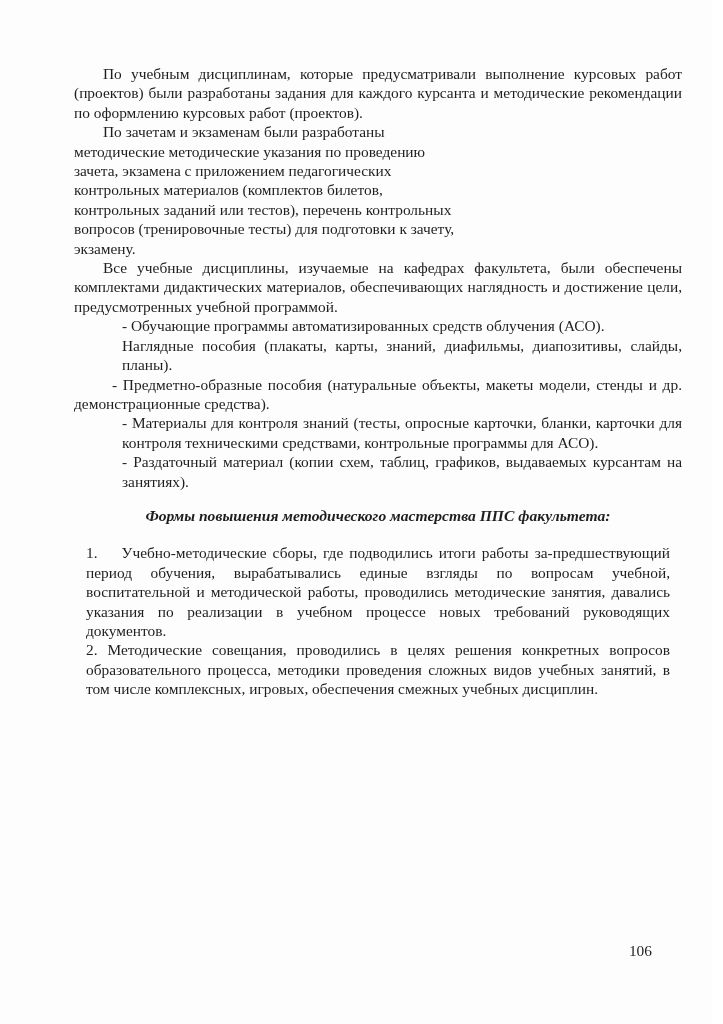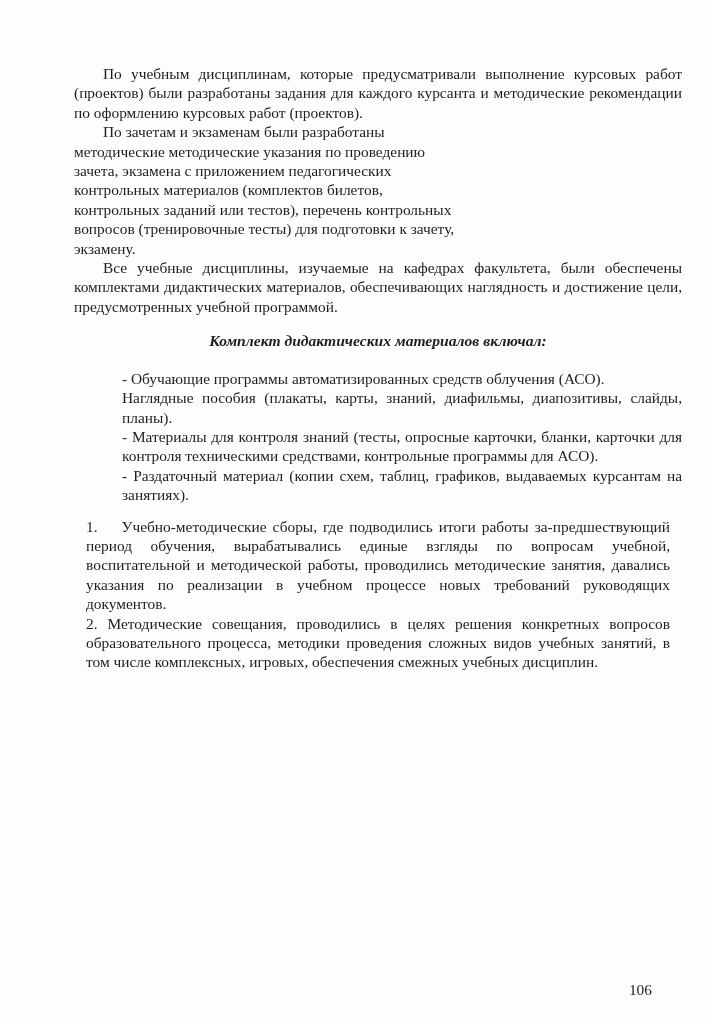--- a/index.html
+++ b/index.html
@@ -35,49 +35,49 @@
   .list-block .outdent {
     margin-left: -48px;
     text-indent: 38px;
   }
   .numbered-block { margin: 12px; }
   .pageno {
     position: absolute;
     top: 941px;
     right: 60px;
     font-size: 15.4px;
-    margin-top: 39px;
   }
 </style>
 </head>
 <body>
 
 <div class="page">
 
   <p class="para just indent">По учебным дисциплинам, которые предусматривали выполнение курсовых работ (проектов) были разработаны задания для каждого курсанта и методические рекомендации по оформлению курсовых работ (проектов).</p>
 
   <p class="para prelines indent">По зачетам и экзаменам были разработаны
 методические методические указания  по проведению
 зачета, экзамена с приложением педагогических
 контрольных материалов (комплектов билетов,
 контрольных заданий или тестов), перечень контрольных
 вопросов (тренировочные тесты) для подготовки к зачету,
 экзамену.</p>
 
   <p class="para just indent">Все учебные дисциплины, изучаемые на кафедрах факультета, были обеспечены комплектами дидактических материалов, обеспечивающих наглядность и достижение цели, предусмотренных учебной программой.</p>
 
-  <p class="heading">Комплект дидактических материалов включал:</p>
 
   <div class="list-block">
       <p class="para just">- Обучающие программы автоматизированных средств облучения (АСО).</p>
       <p class="para just">Наглядные пособия (плакаты, карты, знаний, диафильмы, диапозитивы, слайды, планы).</p>
+      <p class="para just outdent">- Предметно-образные пособия (натуральные объекты, макеты модели, стенды и др. демонстрационные средства).</p>
       <p class="para just">- Материалы для контроля знаний (тесты, опросные карточки, бланки, карточки для контроля техническими средствами, контрольные программы для АСО).</p>
       <p class="para just">- Раздаточный материал (копии схем, таблиц, графиков, выдаваемых курсантам на занятиях).</p>
     </div>
 
+  <p class="heading">Формы повышения методического мастерства ППС факультета:</p>
 
   <div class="numbered-block">
       <p class="para just">1.&nbsp;&nbsp;&nbsp; Учебно-методические сборы, где подводились итоги работы за-предшествующий период обучения, вырабатывались единые взгляды по вопросам учебной, воспитательной и методической работы, проводились методические занятия, давались указания по реализации в учебном процессе новых требований руководящих документов.</p>
       <p class="para just">2. Методические совещания, проводились в целях решения конкретных вопросов образовательного процесса, методики проведения сложных видов учебных занятий, в том числе комплексных, игровых, обеспечения смежных учебных дисциплин.</p>
     </div>
 
   <div class="pageno">106</div>
 
 </div>
 

